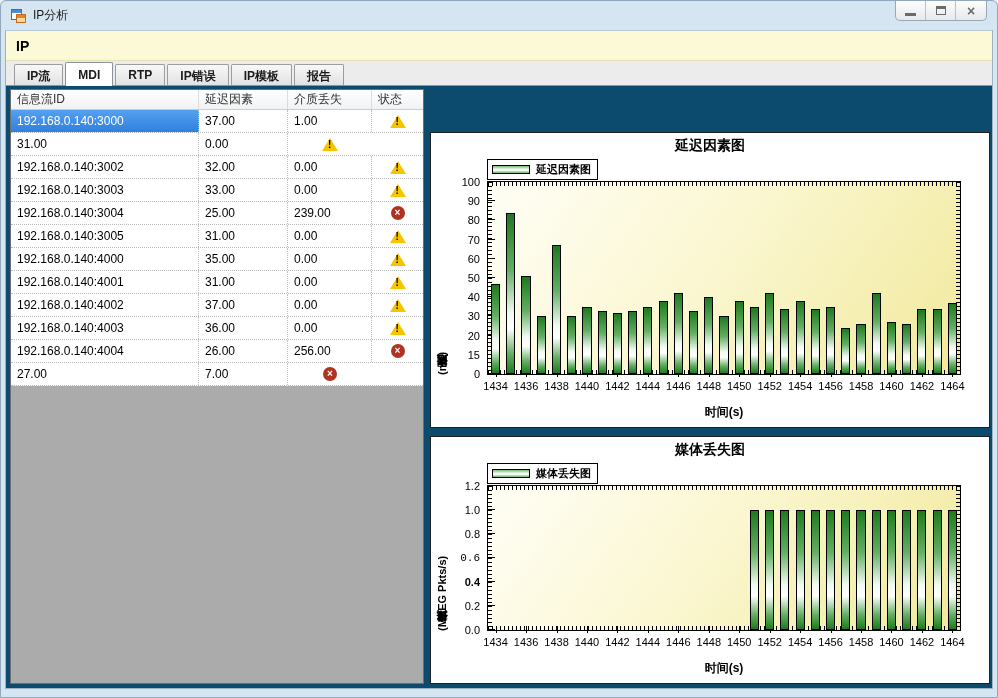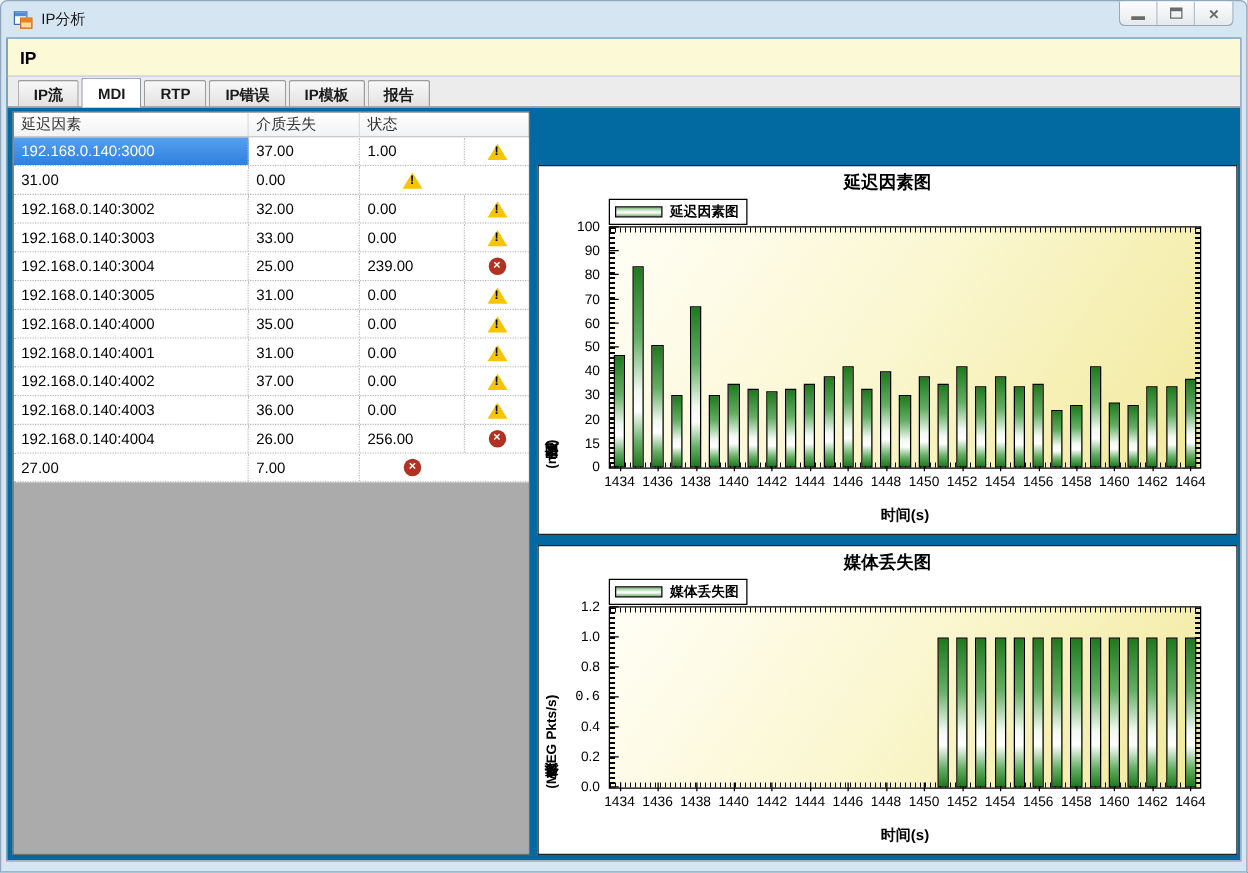--- a/index.html
+++ b/index.html
@@ -19,21 +19,21 @@
   .win-controls { position:absolute; top:0; right:6px; display:flex;
                   border:1px solid #98a8b5; border-top:none; border-radius:0 0 5px 5px;
                   overflow:hidden; background:linear-gradient(#fdfdfd,#e6e9ec); }
   .win-btn { width:30px; height:19px; display:flex; align-items:center; justify-content:center;
              border-right:1px solid #b7c2cb; cursor:pointer; color:#555; }
   .win-btn:last-child { border-right:none; }
   .glyph-min { width:11px; height:3px; background:#6b6b6b; margin-top:8px; }
   .glyph-max { width:10px; height:9px; border:1px solid #6b6b6b; border-top:3px solid #6b6b6b; background:transparent; }
   .glyph-close { font-size:14px; font-weight:bold; line-height:1; color:#6b6b6b; }
   
-  .body { flex:1; background:#0369a1; border:1px solid #9fb0bf; border-top:1px solid #b9c8d6;
+  .body { flex:1; background:#0c4a6e; border:1px solid #9fb0bf; border-top:1px solid #b9c8d6;
           display:flex; flex-direction:column; overflow:hidden; }
   .banner { flex:0 0 30px; background:#fcfad6; display:flex; align-items:center; padding-left:10px;
             border-bottom:1px solid #e6e2b8; }
   .banner-title { font-size:14px; font-weight:bold; color:#000; }
   .tabstrip { flex:0 0 25px; background:#ececec; display:flex; align-items:flex-end;
               padding-left:8px; border-bottom:1px solid #8d939e; }
   .tab { font-size:12px; font-weight:bold; color:#1a1a1a; padding:3px 12px 3px 12px;
          background:linear-gradient(#f8f8f8,#e2e2e2); border:1px solid #9c9c9c; border-bottom:none;
          margin-right:2px; border-radius:2px 2px 0 0; cursor:pointer; height:21px; }
   .tab.active { background:#ffffff; height:24px; margin-bottom:-1px; border-color:#8d939e;
@@ -136,20 +136,21 @@
         <div class="tab">RTP</div>
         <div class="tab">IP错误</div>
         <div class="tab">IP模板</div>
         <div class="tab">报告</div>
       </div>
 
     <div class="main">
 
       <div class="table-panel">
         <div class="thead">
+          <div class="th">信息流ID</div>
           <div class="th">延迟因素</div>
           <div class="th">介质丢失</div>
           <div class="th">状态</div>
         </div>
         <div class="tbody" id="tbody">
             <div class="trow">
               <div class="td sel">192.168.0.140:3000</div>
               <div class="td ">37.00</div>
               <div class="td ">1.00</div>
               <div class="td status">
@@ -358,21 +359,21 @@
           <div class="ylabel">媒体丢失(MPEG Pkts/s)</div>
           <div class="plot">
             <div class="tickstrip ts-left"></div>
               <div class="tickstrip ts-right"></div>
             <div class="tickstrip ts-top"></div>
               <div class="tickstrip ts-bottom"></div>
           <span class="ytick" style="bottom: 0%;">0.0</span>
               <div class="ymaj" style="bottom: 0%;"></div>
               <span class="ytick" style="bottom: 16.6667%;">0.2</span>
               <div class="ymaj" style="bottom: 16.6667%;"></div>
-              <span class="ytick" style="bottom: 33.3333%;">0.4</span>
+              <span class="ytick" style="bottom: 33.3333%; font-weight: bold;">0.4</span>
               <div class="ymaj" style="bottom: 33.3333%;"></div>
               <span class="ytick" style="bottom: 50%; font-family: Liberation Mono, monospace;">0.6</span>
               <div class="ymaj" style="bottom: 50%;"></div>
               <span class="ytick" style="bottom: 66.6667%;">0.8</span>
               <div class="ymaj" style="bottom: 66.6667%;"></div>
               <span class="ytick" style="bottom: 83.3333%;">1.0</span>
               <div class="ymaj" style="bottom: 83.3333%;"></div>
               <span class="ytick" style="bottom: 100%;">1.2</span>
               <div class="ymaj" style="bottom: 100%;"></div>
               <div class="bar" style="left: 55.4839%; width: 1.93548%; height: 83.3333%;"></div>

